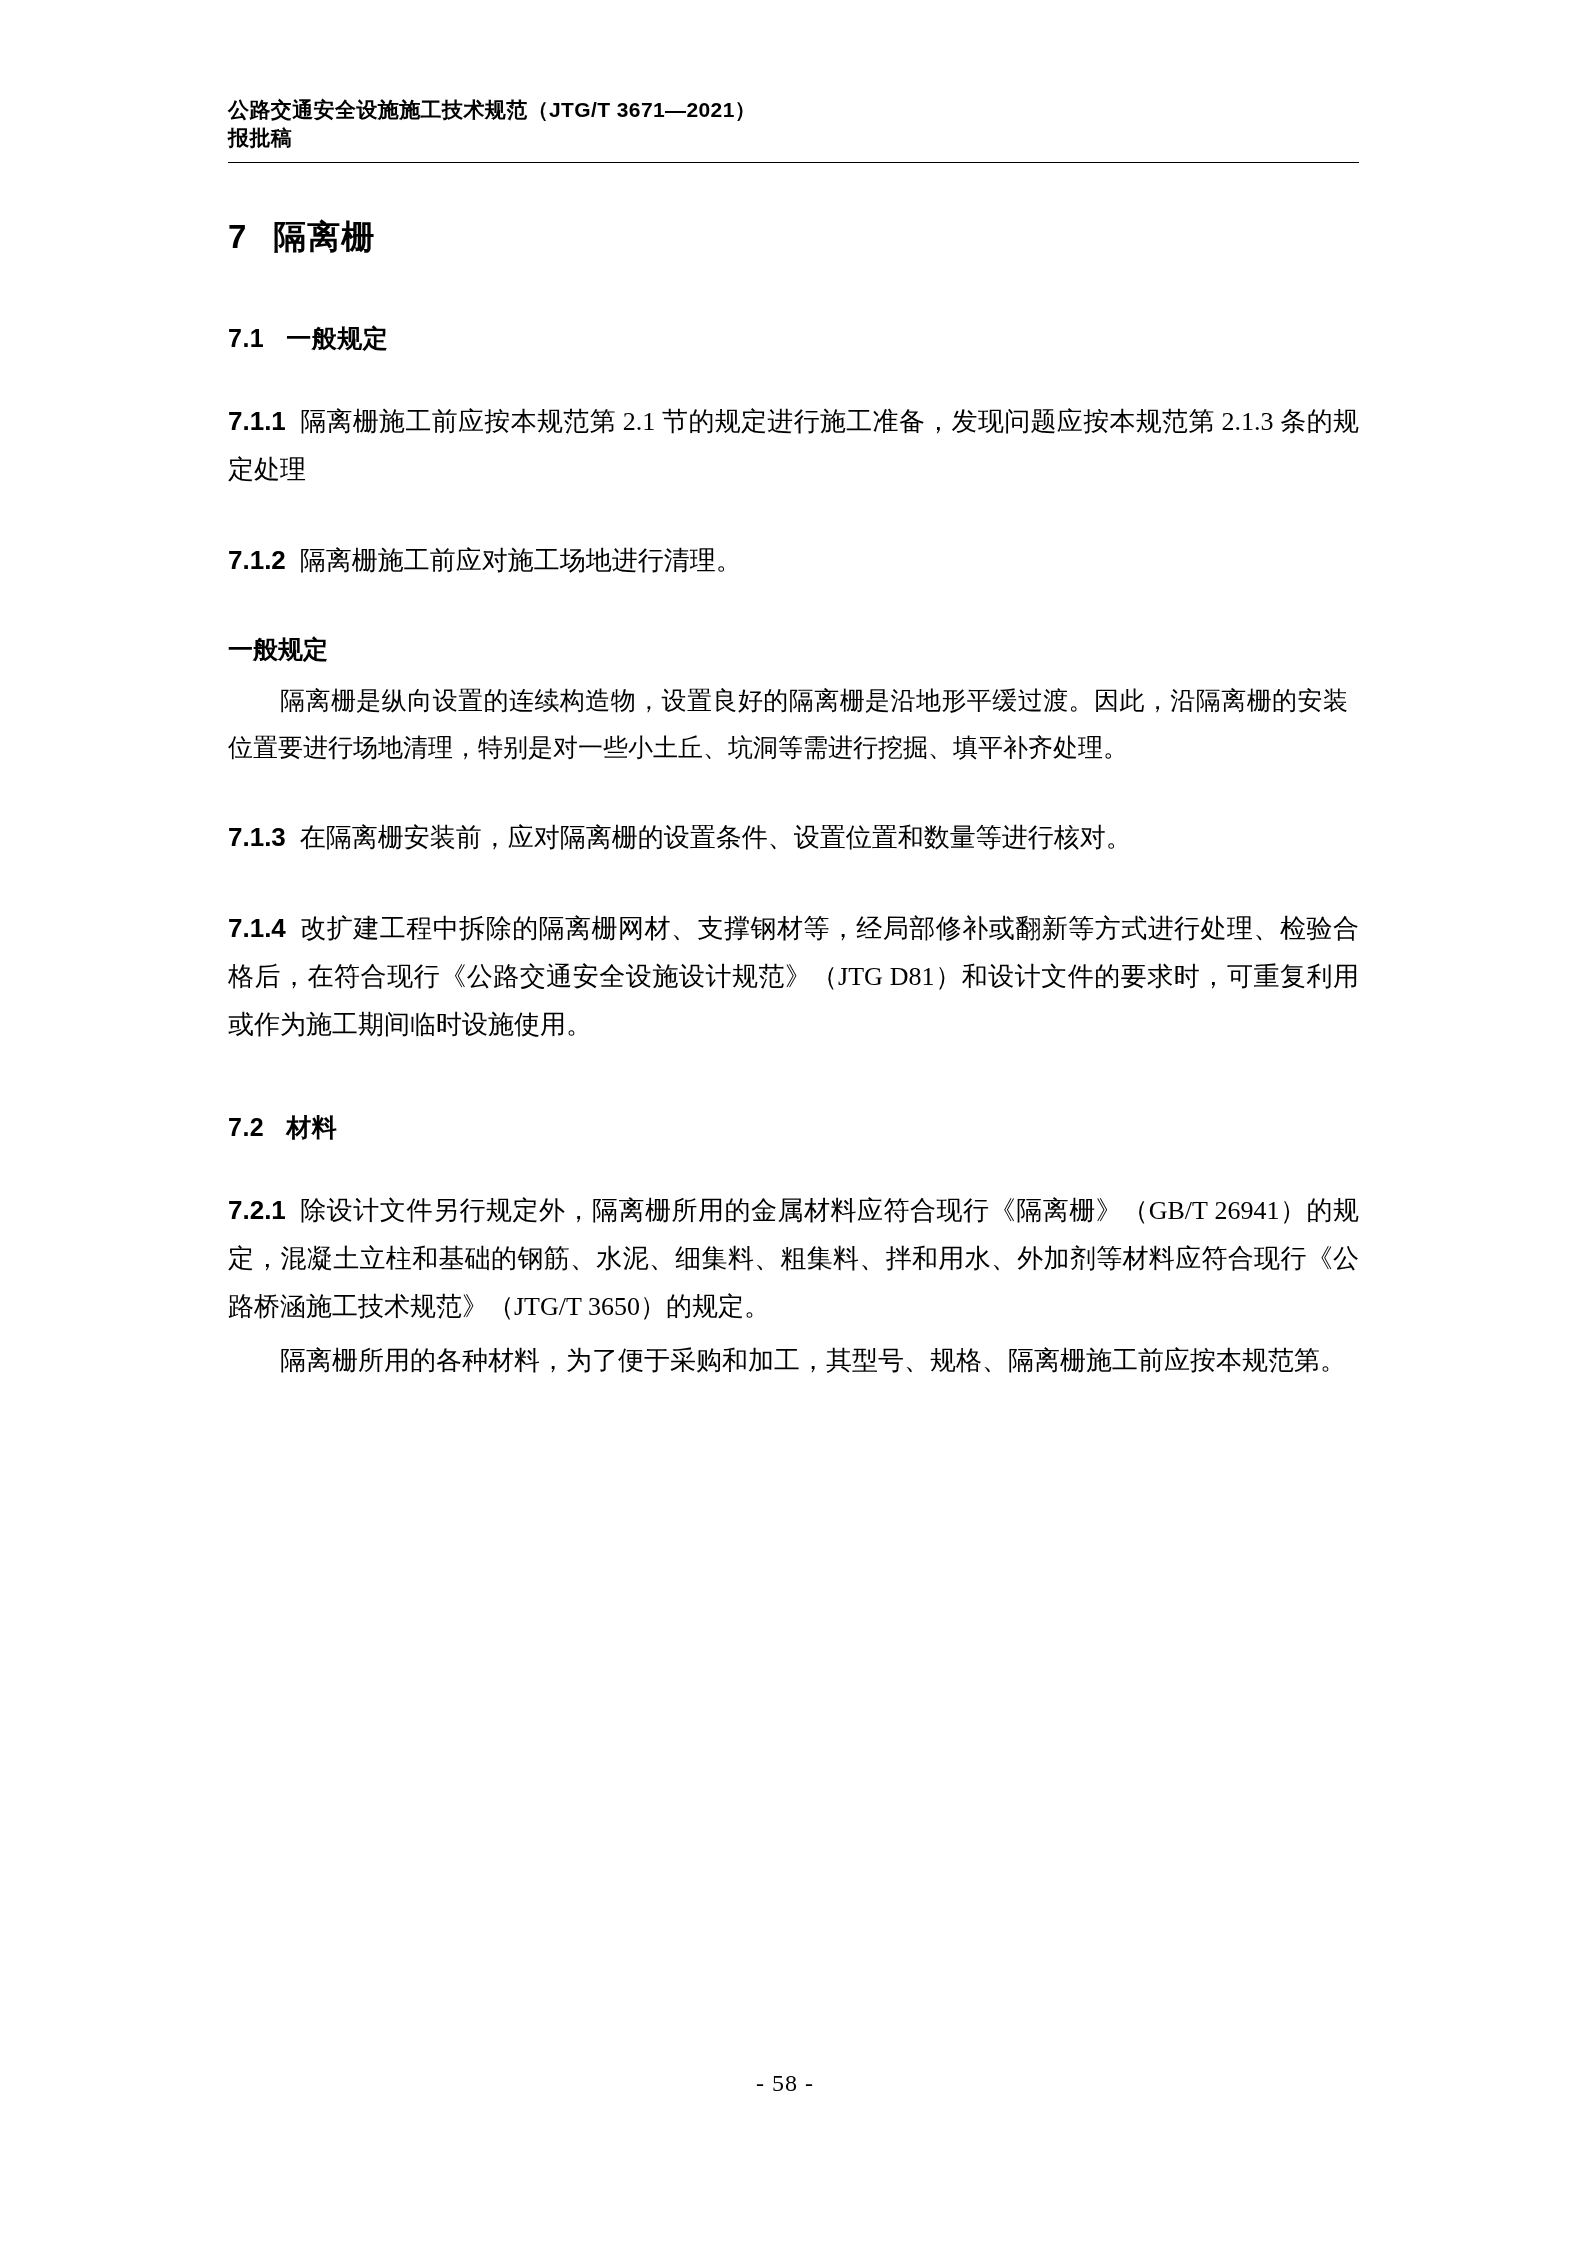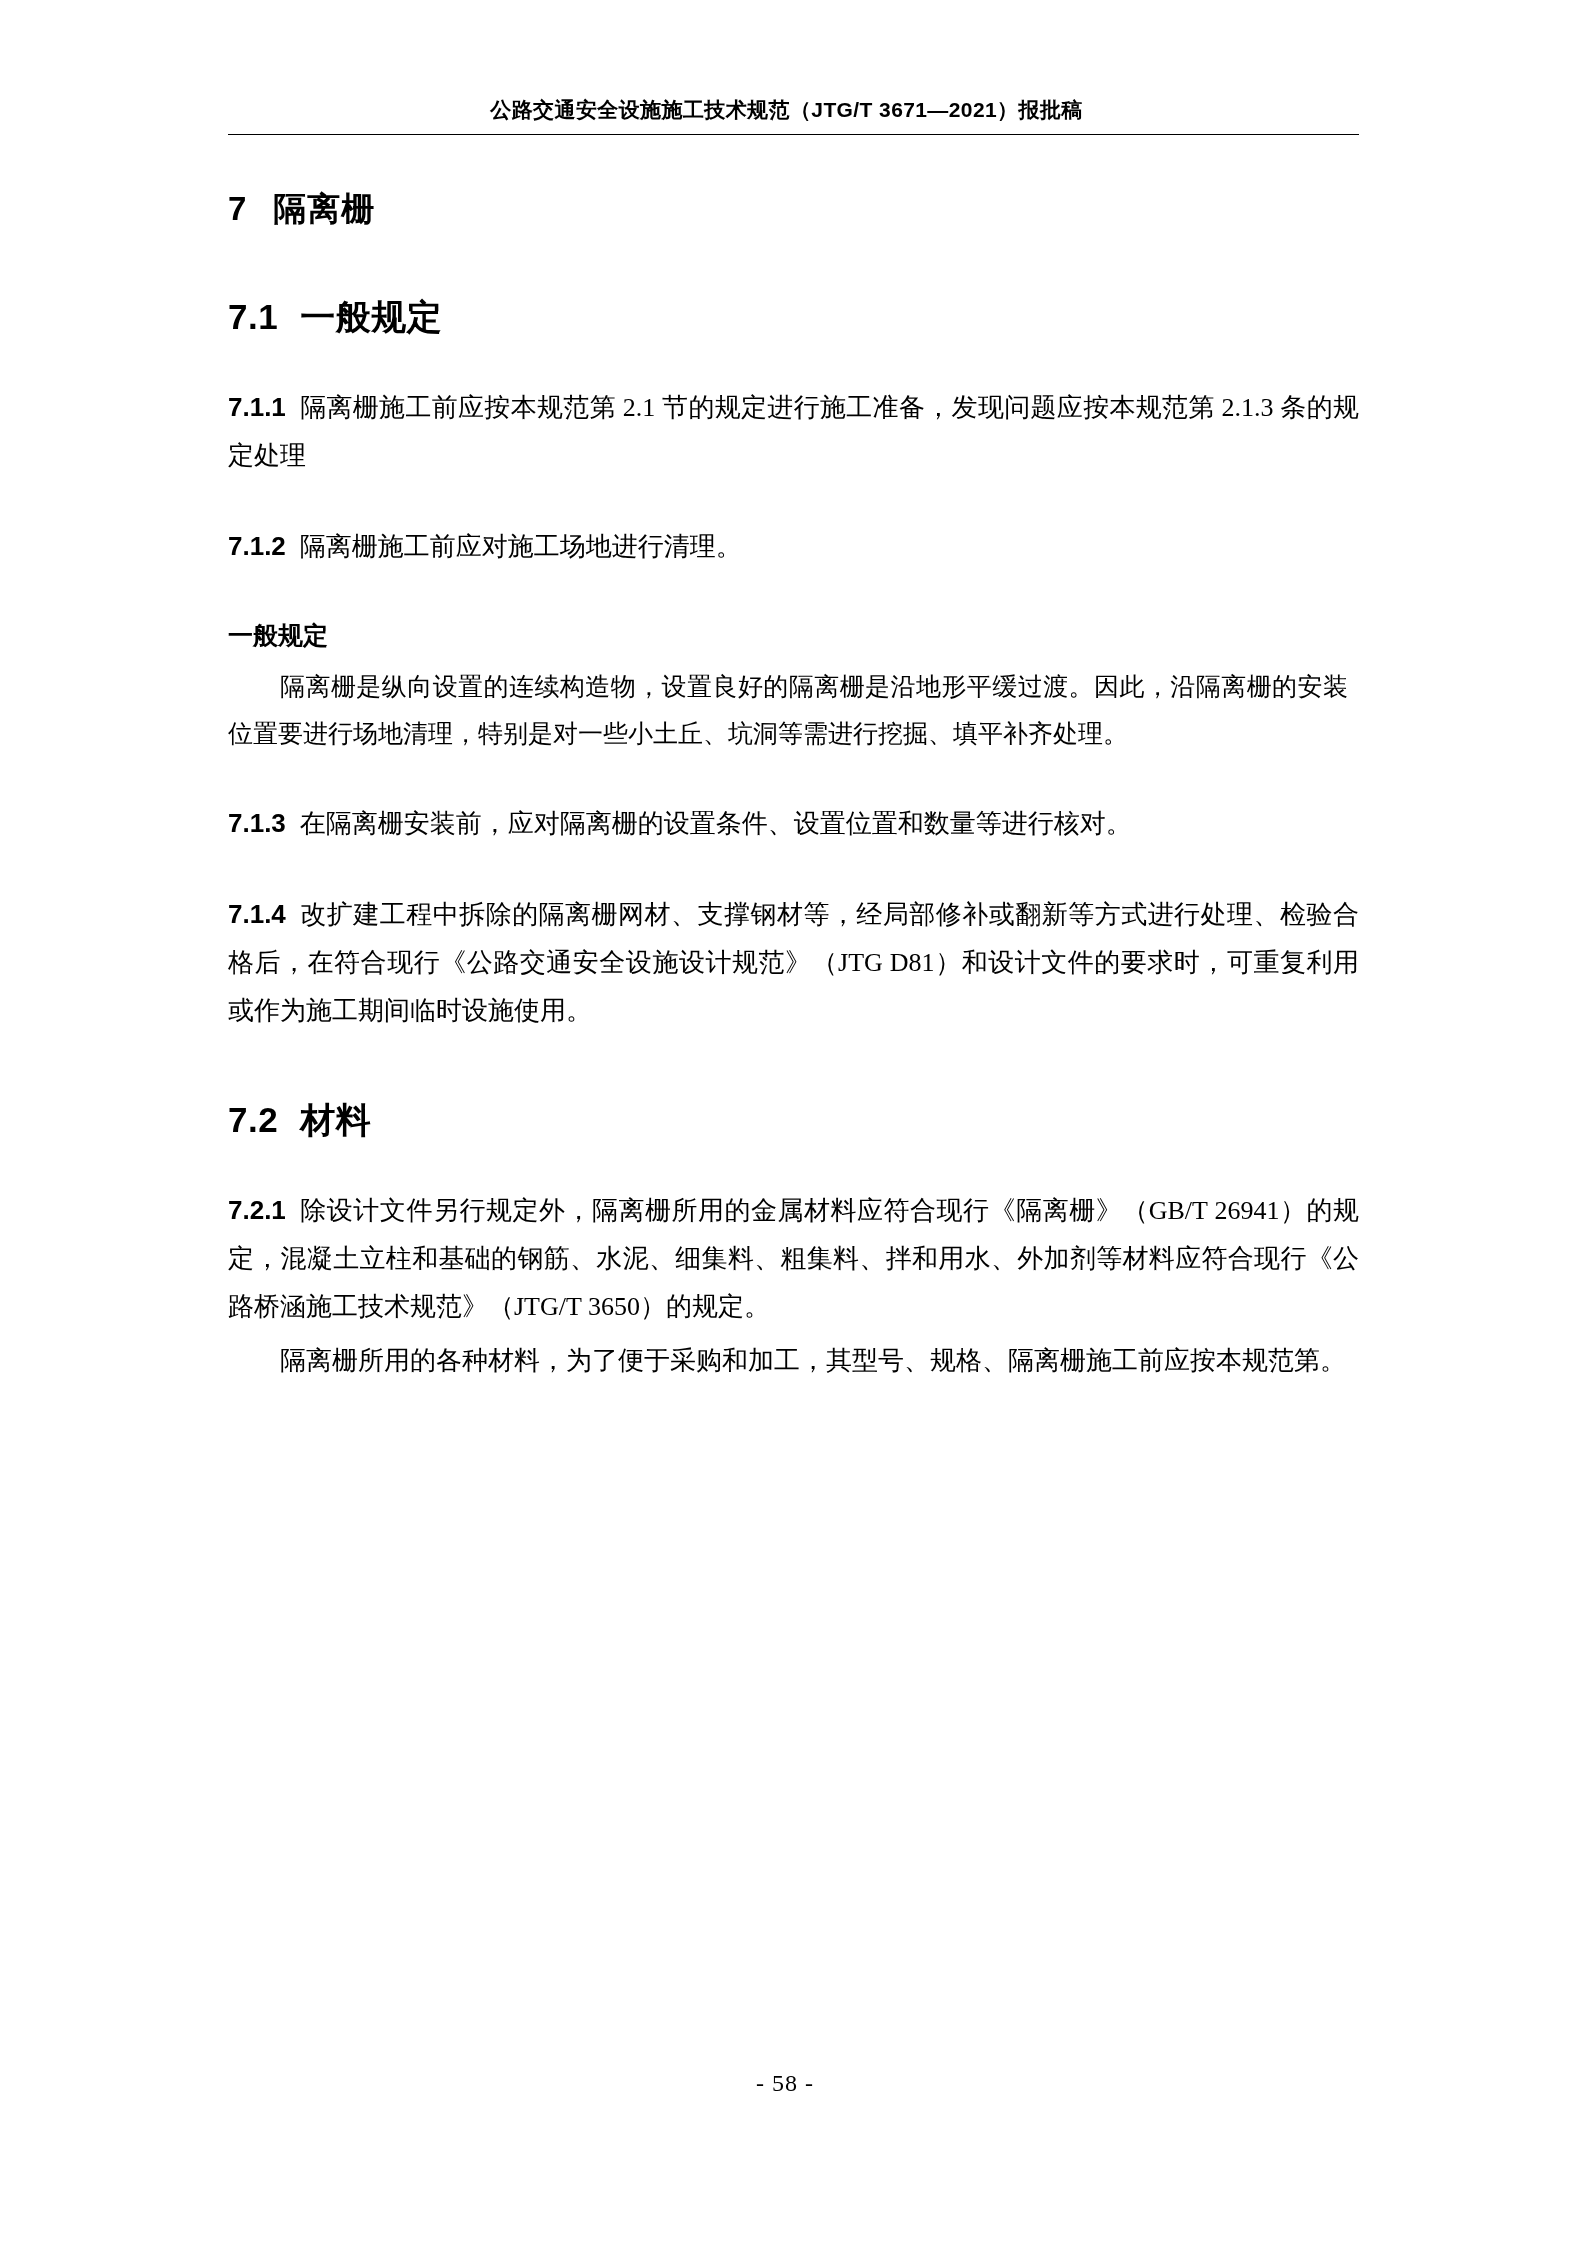--- a/index.html
+++ b/index.html
@@ -27,20 +27,21 @@
     top: 96px;
   }
   
   .header-row {
     display: flex;
     justify-content: center;
     align-items: baseline;
     font-size: 21px;
     letter-spacing: 0.4px;
     padding-bottom: 10px;
+    flex-direction: column;
   }
   .header-left {
     font-family: "Liberation Sans", sans-serif;
     font-weight: bold;
     font-size: 21px;
   }
   .header-right {
     font-family: Liberation Mono, monospace;
     font-weight: bold;
     font-size: 21px;
@@ -55,21 +56,21 @@
     font-family: "Liberation Sans", sans-serif;
     font-weight: bold;
     font-size: 33px;
     margin: 52px 0 0 0;
     letter-spacing: 1px;
   }
   h1.chapter .num { margin-right: 26px; }
   h2.section {
     font-family: "Liberation Sans", sans-serif;
     font-weight: bold;
-    font-size: 35px;
+    font-size: 25px;
     margin: 62px 0 0 0;
     letter-spacing: 0.5px;
   }
   h2.section .num { margin-right: 22px; }
   
   p.clause {
     font-size: 26px;
     line-height: 1.85;
     margin: 42px 0 0 0;
     text-align: justify;

